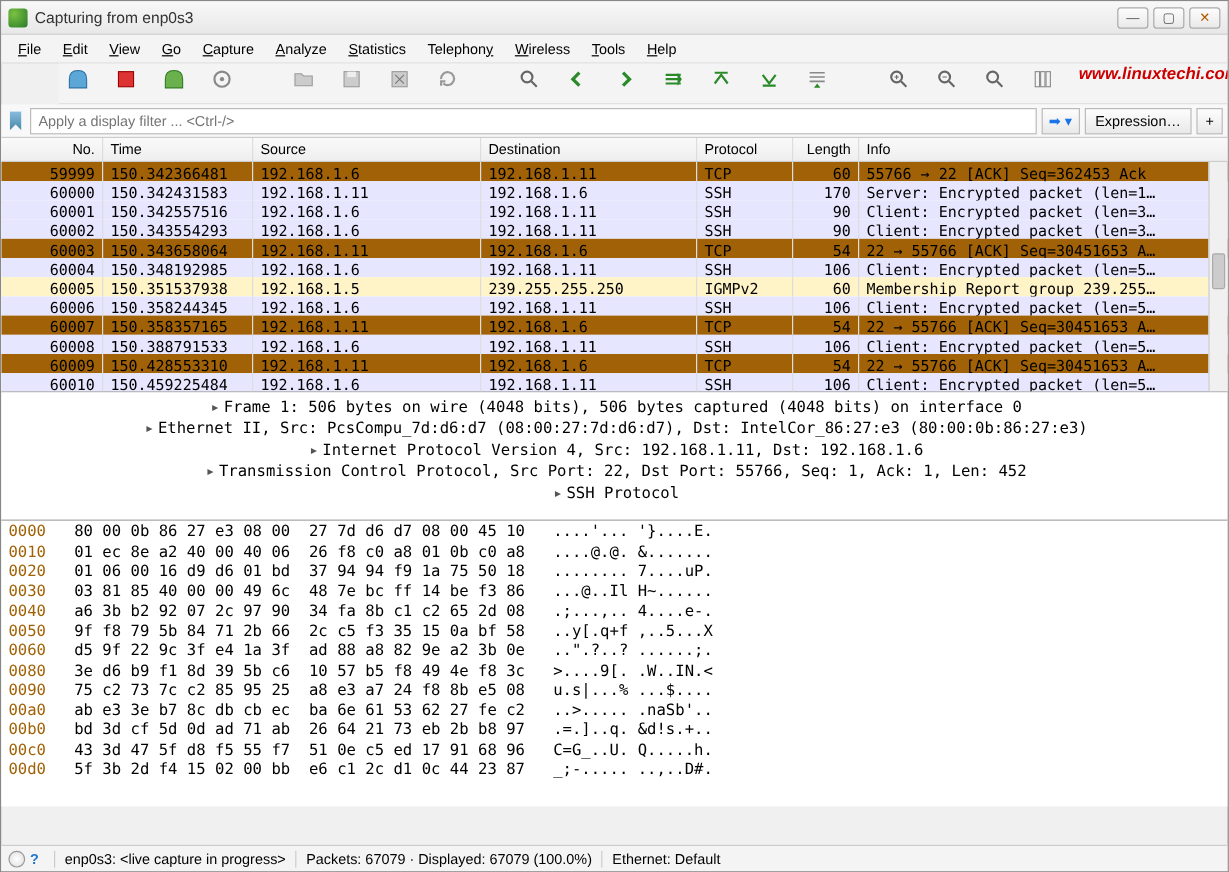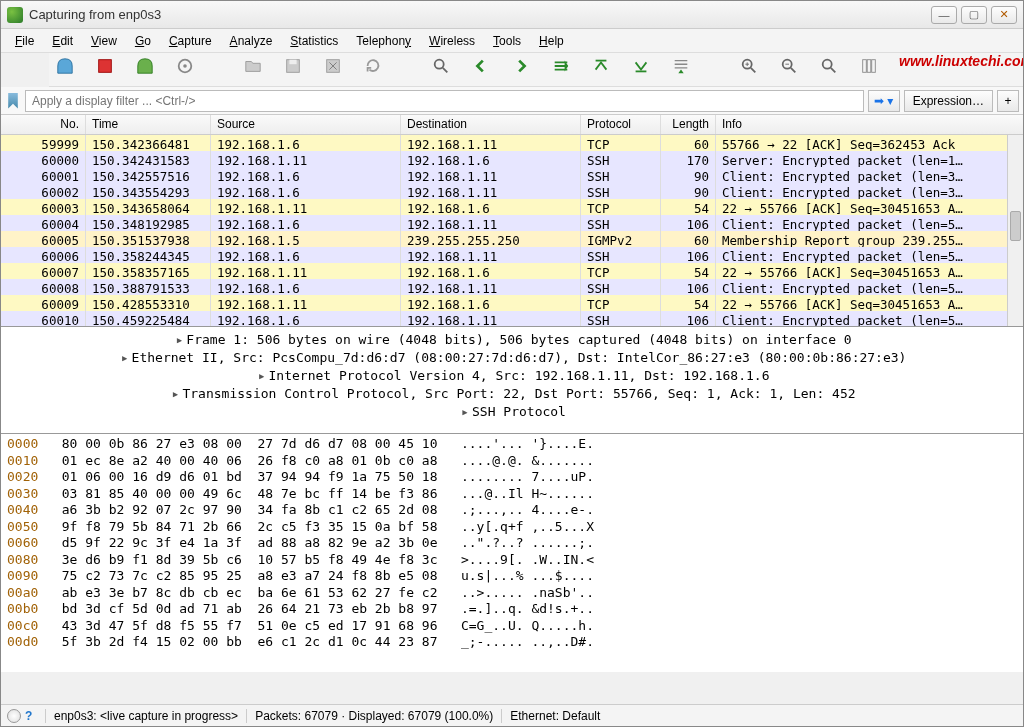--- a/index.html
+++ b/index.html
@@ -149,21 +149,21 @@
   .pcol-dst { width: 180px; }
   .pcol-proto { width: 80px; }
   .pcol-len { width: 55px; text-align: right; }
   .pcol-info { flex: 1; }
   .prows { font-family: "DejaVu Sans Mono","Consolas",monospace; font-size: 12.5px; }
   .prow {
     display: flex;
     height: 16px;
     line-height: 16px;
   }
-  .prow.tcp { background: #fef9c3; }
+  .prow.tcp { background: #a16207; }
   .prow.ssh { background: #e7e6ff; }
   .prow.igmp { background: #fff3c8; }
   .pscroll {
     position: absolute; right: 0; top: 20px; bottom: 0; width: 16px;
     background: #f0f0f0; border-left: 1px solid #ccc;
   }
   .pscroll .thumb {
     position: absolute; left: 2px; right: 2px;
     top: 40%; height: 30px;
     background: #ccc; border: 1px solid #aaa; border-radius: 2px;

